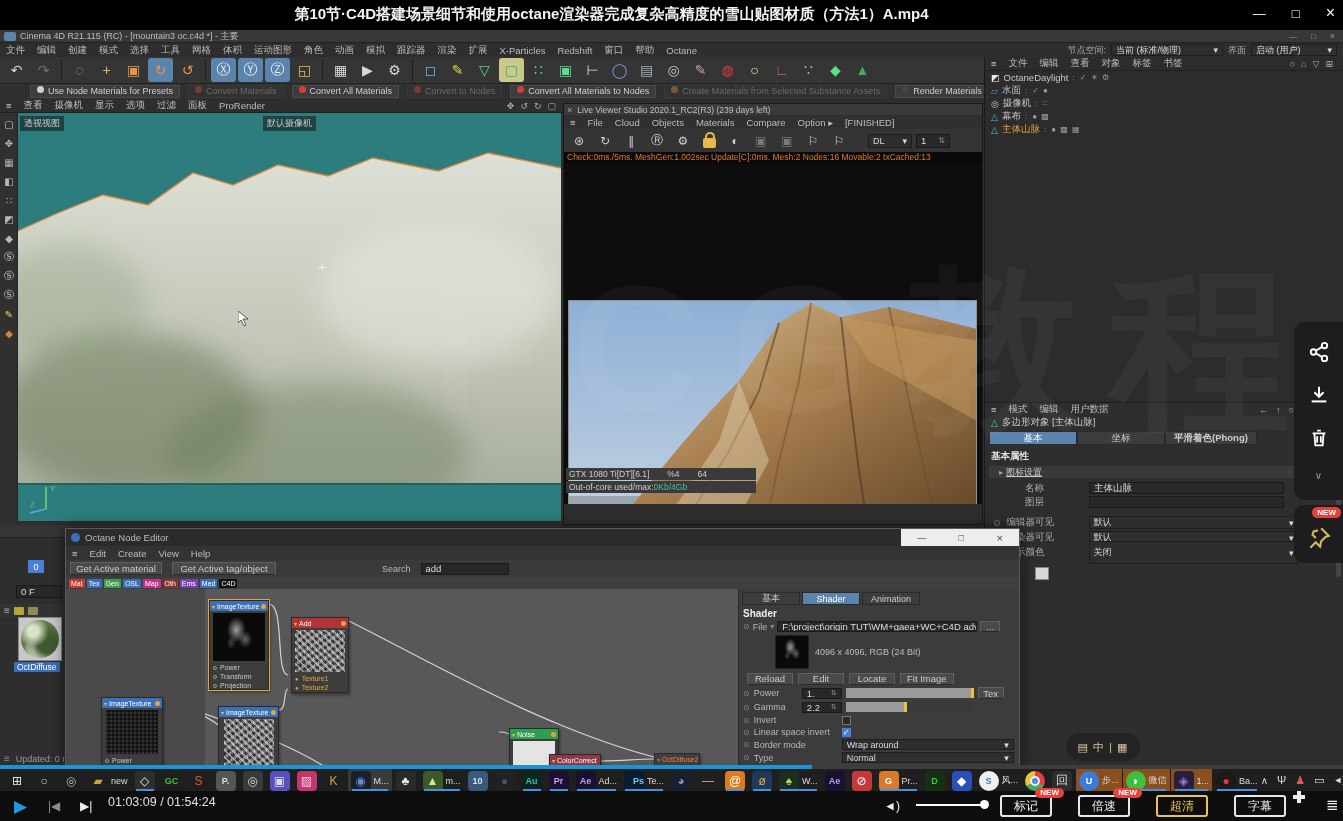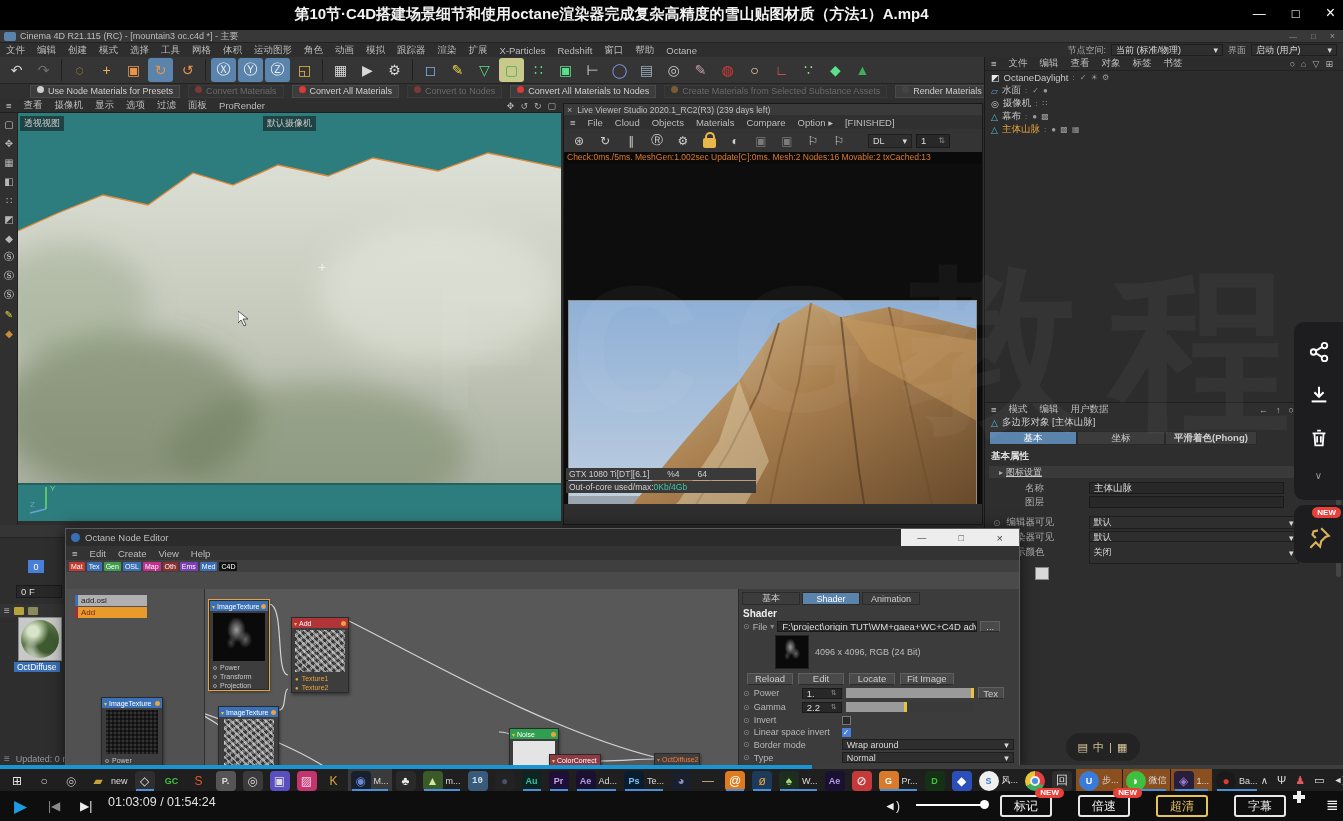--- a/index.html
+++ b/index.html
@@ -728,20 +728,30 @@
     <div class="row" style="height:14px;background:#333;">
       <span class="mi2">≡</span>
       <span class="row">
 
       <span class="mi2">Edit</span>
           <span class="mi2">Create</span>
           <span class="mi2">View</span>
           <span class="mi2">Help</span>
         </span>
     </div>
+    <div class="row" style="height:17px;background:#3a3a3a;gap:10px;padding-left:4px;">
+      <span class="btn3d" style="width:92px;height:13px;">
+          <span>Get Active material</span>
+        </span>
+      <span class="btn3d" style="width:104px;height:13px;">
+          <span>Get Active tag/object</span>
+        </span>
+      <span style="font-size:9px;color:#b8b8b8;margin-left:96px;">Search</span>
+      <input class="field" style="width: 88px; height: 12px; border: 1px solid rgb(26, 26, 26); outline: none;" value="add">
+    </div>
     <div class="row" style="height:12px;background:#3f3f3f;gap:2px;padding-left:3px;">
       <span class="row" style="gap:2px;">
 
       <span style="min-width: 15px; height: 9px; display: flex; align-items: center; justify-content: center; font-size: 7px; color: rgb(255, 255, 255); border-radius: 1px; padding: 0px 2px; background: rgb(194, 59, 48);">
           <span>Mat</span>
           </span>
           <span style="min-width: 15px; height: 9px; display: flex; align-items: center; justify-content: center; font-size: 7px; color: rgb(255, 255, 255); border-radius: 1px; padding: 0px 2px; background: rgb(58, 111, 181);">
           <span>Tex</span>
           </span>
           <span style="min-width: 15px; height: 9px; display: flex; align-items: center; justify-content: center; font-size: 7px; color: rgb(255, 255, 255); border-radius: 1px; padding: 0px 2px; background: rgb(63, 156, 78);">
@@ -763,34 +773,20 @@
           <span>Med</span>
           </span>
           <span style="min-width: 15px; height: 9px; display: flex; align-items: center; justify-content: center; font-size: 7px; color: rgb(255, 255, 255); border-radius: 1px; padding: 0px 2px; background: rgb(17, 17, 17);">
           <span>C4D</span>
           </span>
         </span>
     </div>
 
     <div class="ab" style="left:0;top:60px;width:953px;height:178px;overflow:hidden;">
 
-      <div class="ab" style="left:0;top:0;width:139px;height:178px;background:#515151;border-right:1px solid #2e2e2e;">
-        <div style="padding:6px 0 0 9px;">
-
-            <div class="row" style="width: 72px; height: 11px; margin-bottom: 1px; background: rgb(176, 176, 176);">
-              <span style="width: 3px; height: 11px; display: inline-block; background: rgb(58, 111, 181);"></span>
-              <span style="font-size: 8px; padding-left: 3px; color: rgb(26, 26, 26);">add.osl</span>
-            </div>
-
-            <div class="row" style="width: 72px; height: 11px; margin-bottom: 1px; background: rgb(232, 154, 43);">
-              <span style="width: 3px; height: 11px; display: inline-block; background: rgb(160, 48, 48);"></span>
-              <span style="font-size: 8px; padding-left: 3px; color: rgb(122, 31, 31);">Add</span>
-            </div>
-          </div>
-      </div>
 
       <div class="ab" style="left:139px;top:0;width:533px;height:178px;background:#585858;">
         <svg class="ab" style="left:0;top:0;" width="533" height="178">
           <g stroke="#e0e0e0" stroke-width="1.2" fill="none" opacity="0.9">
             <path d="M64,15 C80,15 70,86 83,86"></path>
             <path d="M74,121 C82,121 78,100 83,100"></path>
             <path d="M-42,112 C20,125 40,165 60,178"></path>
             <path d="M-42,112 C40,135 100,165 120,178"></path>
             <path d="M144,32 C220,70 340,140 449,168"></path>
             <path d="M294,143 C320,143 318,172 344,172"></path>
@@ -1141,21 +1137,21 @@
 
         <span class="tkw run">
           <span class="tkicon" style="background: rgb(58, 90, 42);">
             <span class="g" style="color: rgb(207, 232, 154);">▲</span>
           </span>
           <span class="tklb">m...</span>
         </span>
 
         <span class="tkw">
           <span class="tkicon small" style="background: rgb(58, 90, 122);">
-            <span class="g" style="color: rgb(207, 224, 240); font-family: Liberation Mono, monospace;">10</span>
+            <span class="g" style="color: rgb(207, 224, 240);">10</span>
           </span>
 
         </span>
 
         <span class="tkw">
           <span class="tkicon" style="background: rgb(34, 34, 34);">
             <span class="g" style="color: rgb(74, 79, 106);">●</span>
           </span>
 
         </span>
@@ -1175,21 +1171,21 @@
         </span>
 
         <span class="tkw run">
           <span class="tkicon small" style="background: rgb(26, 16, 48);">
             <span class="g" style="color: rgb(183, 154, 232);">Ae</span>
           </span>
           <span class="tklb">Ad...</span>
         </span>
 
         <span class="tkw run">
-          <span class="tkicon small" style="background: rgb(10, 28, 48);">
+          <span class="tkicon small" style="background: rgb(10, 28, 48); justify-content: flex-end;">
             <span class="g" style="color: rgb(122, 196, 240);">Ps</span>
           </span>
           <span class="tklb">Te...</span>
         </span>
 
         <span class="tkw">
           <span class="tkicon" style="background: rgb(26, 31, 46);">
             <span class="g" style="color: rgb(138, 147, 192);">◕</span>
           </span>
 

